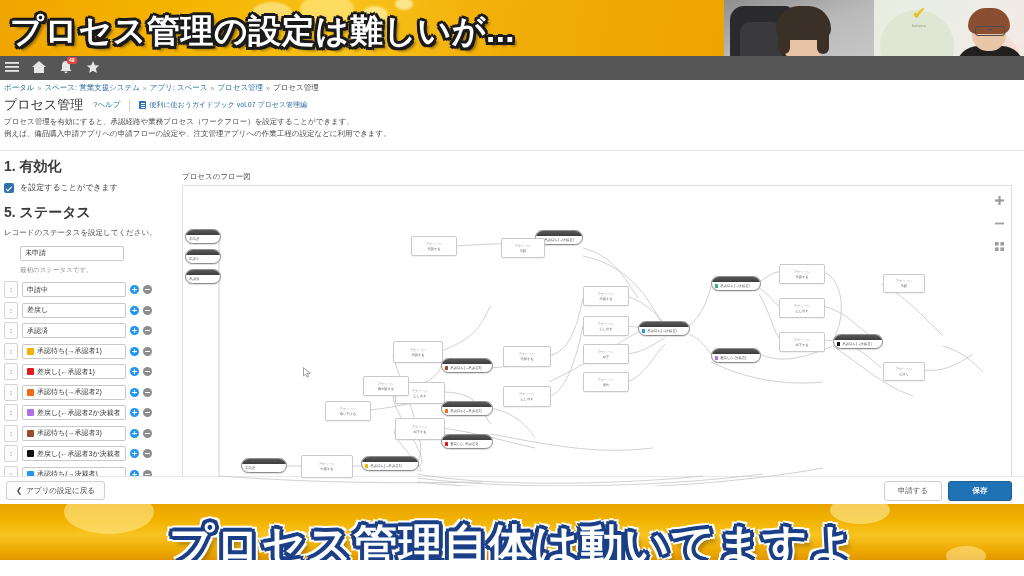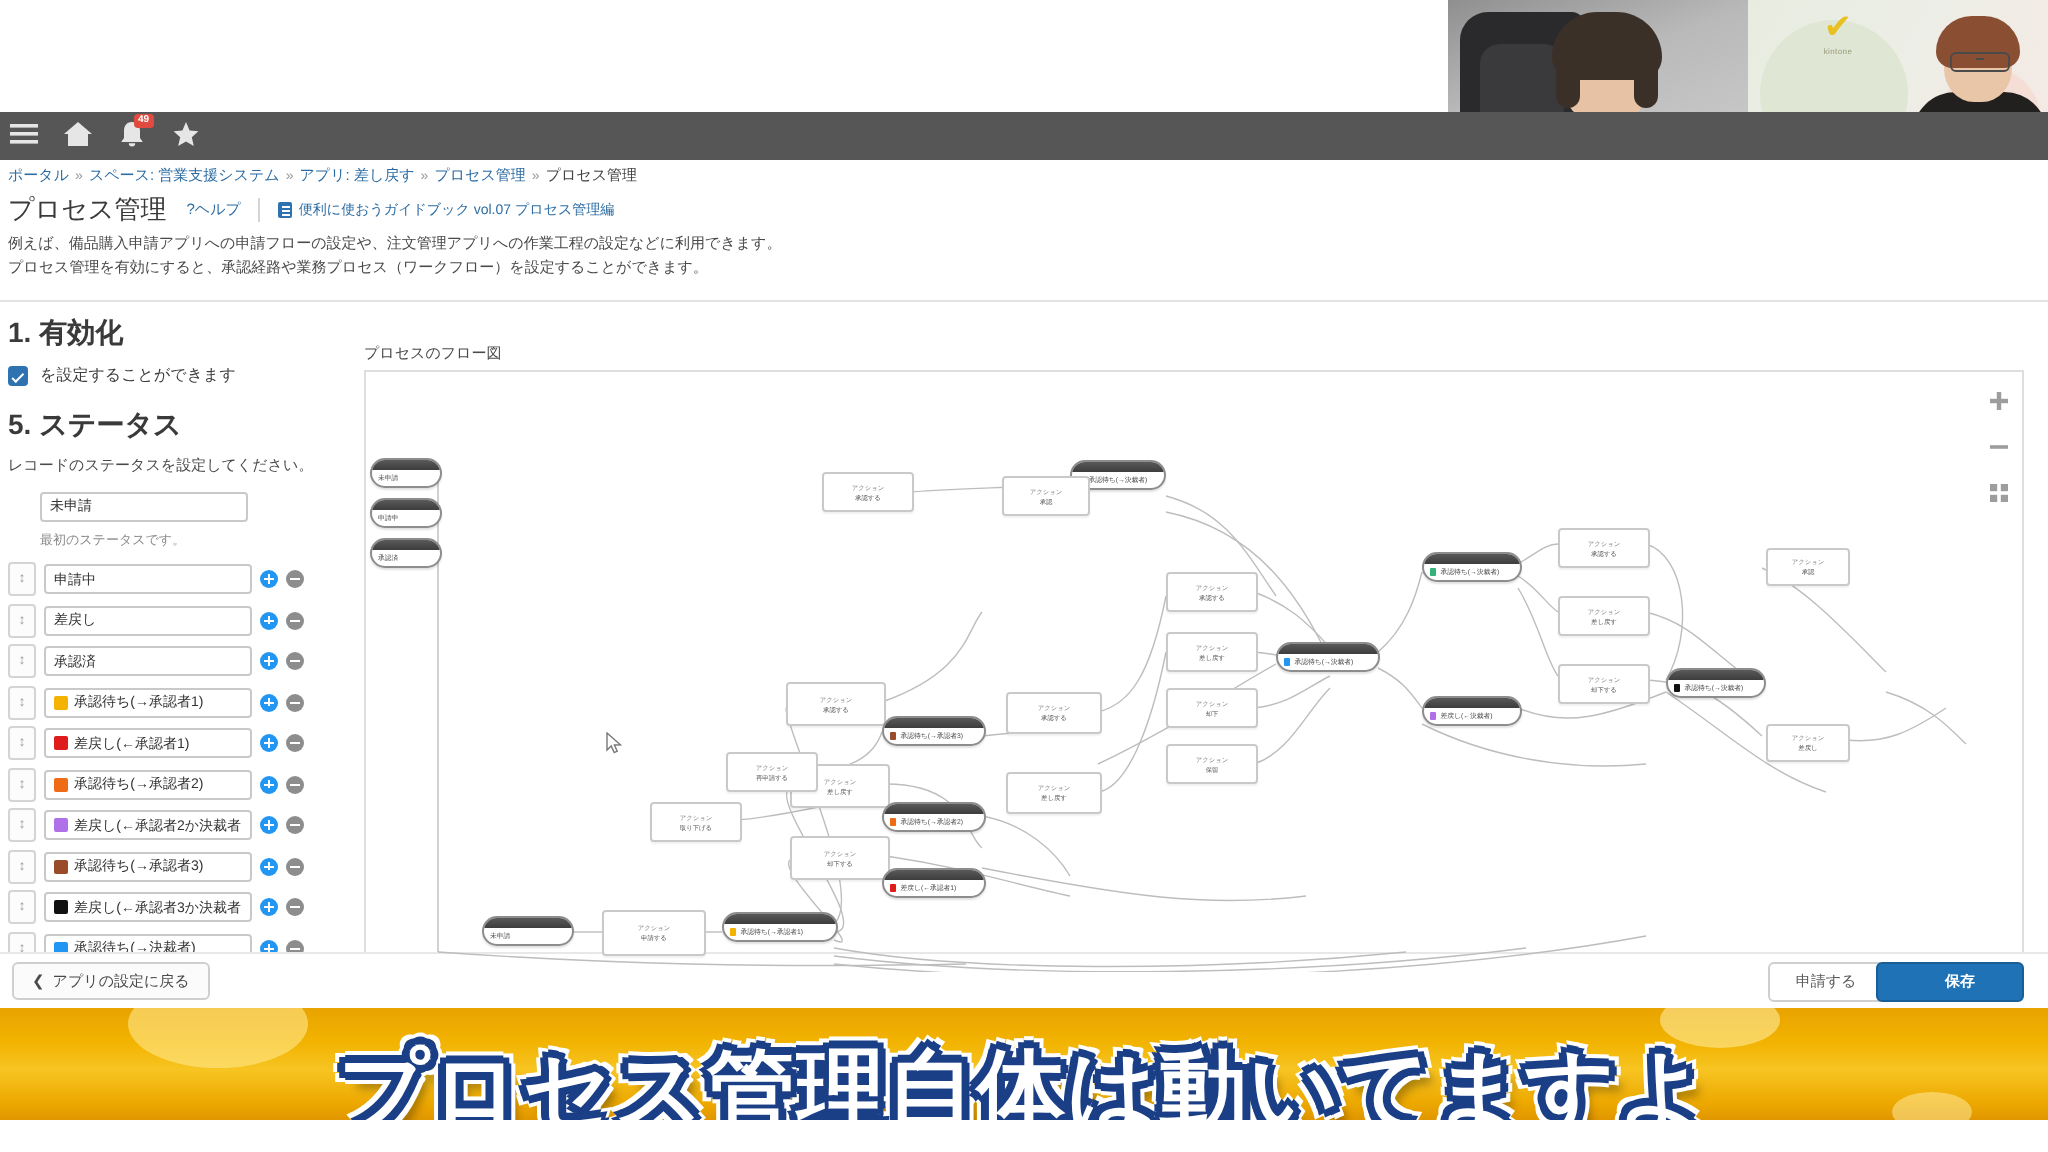--- a/index.html
+++ b/index.html
@@ -155,21 +155,21 @@
   .backbtn{
     position:absolute;left:6px;top:4px;height:17px;padding:0 9px;border:1px solid #cfcfcf;border-radius:3px;
     background:#fbfbfb;font-size:7.5px;color:#4a4a4a;display:flex;align-items:center;gap:4px;cursor:pointer;
   }
   .cancelbtn{
     position:absolute;right:82px;top:4px;height:18px;width:56px;border:1px solid #cfcfcf;border-radius:3px;
     background:#fff;font-size:7.5px;color:#5a5a5a;display:flex;align-items:center;justify-content:center;cursor:pointer;
   }
   .savebtn{
     position:absolute;right:12px;top:4px;height:18px;width:62px;border:1px solid #1a5e96;border-radius:3px;
-    background:#1f72b5;font-size:7.5px;color:#fff;font-weight:bold;display:flex;align-items:center;justify-content:center;cursor:pointer;padding-left:10px;
+    background:#1f72b5;font-size:7.5px;color:#fff;font-weight:bold;display:flex;align-items:center;justify-content:center;cursor:pointer;
   }
 
   
   .bot-band{
     position:absolute;left:0;top:504px;width:1024px;height:56px;
     background:linear-gradient(180deg,#e9a300 0%,#f2b300 30%,#f7c422 55%,#eda800 85%,#e09600 100%);
     overflow:hidden;
   }
   .bot-band .bblob{position:absolute;border-radius:50%;background:rgba(255,232,140,.6);}
   .bot-band .bb1{width:90px;height:44px;left:64px;top:-14px;}
@@ -184,20 +184,27 @@
       -6px 0 0 #ffffff, 6px 0 0 #ffffff, 0 -6px 0 #ffffff, 0 6px 0 #ffffff,
       -5px -5px 0 #ffffff, 5px -5px 0 #ffffff, -5px 5px 0 #ffffff, 5px 5px 0 #ffffff,
       6px 8px 5px rgba(0,0,0,.35);
   }
 </style>
 </head>
 <body>
 
 <div id="root">
 
+  <div class="top-banner">
+    <div class="blob b3"></div>
+    <div class="blob b1"></div>
+    <div class="blob b2"></div>
+    <div class="blob b4"></div>
+    <div class="top-caption">プロセス管理の設定は難しいが...</div>
+  </div>
 
   <div class="video-strip">
     <div class="vtile left">
       <div class="chair"></div>
       <div class="p1-body"></div>
       <div class="p1-head"></div>
       <div class="p1-hair"></div>
       <div class="vname">KINTONE 案件管理</div>
     </div>
     <div class="vtile right">
@@ -244,40 +251,40 @@
           </svg>
       </div>
     </div>
   </div>
 
   <div class="crumbs">
     <a>ポータル</a>
     <span class="sep">»</span>
     <a>スペース: 営業支援システム</a>
     <span class="sep">»</span>
-    <a>アプリ: 差し戻す</a>
+    <a>アプリ: スペース</a>
     <span class="sep">»</span>
     <a>プロセス管理</a>
     <span class="sep">»</span>
     <span class="cur">プロセス管理</span>
   </div>
 
   <div class="titlerow">
     <div class="ptitle">プロセス管理</div>
     <div class="helplink">?ヘルプ</div>
     <div class="divider-v"></div>
     <div class="guide">
       <span class="bicon"></span>
       <span>便利に使おうガイドブック vol.07 プロセス管理編</span>
     </div>
   </div>
 
   <div class="desc">
+    <div>プロセス管理を有効にすると、承認経路や業務プロセス（ワークフロー）を設定することができます。</div>
     <div>例えば、備品購入申請アプリへの申請フローの設定や、注文管理アプリへの作業工程の設定などに利用できます。</div>
-    <div>プロセス管理を有効にすると、承認経路や業務プロセス（ワークフロー）を設定することができます。</div>
   </div>
   <div class="hr"></div>
 
   <div class="leftcol">
     <div class="sec-h">1. 有効化</div>
     <div class="chkrow">
       <span class="chk"></span>
       <span class="chklbl">を設定することができます</span>
     </div>
 

